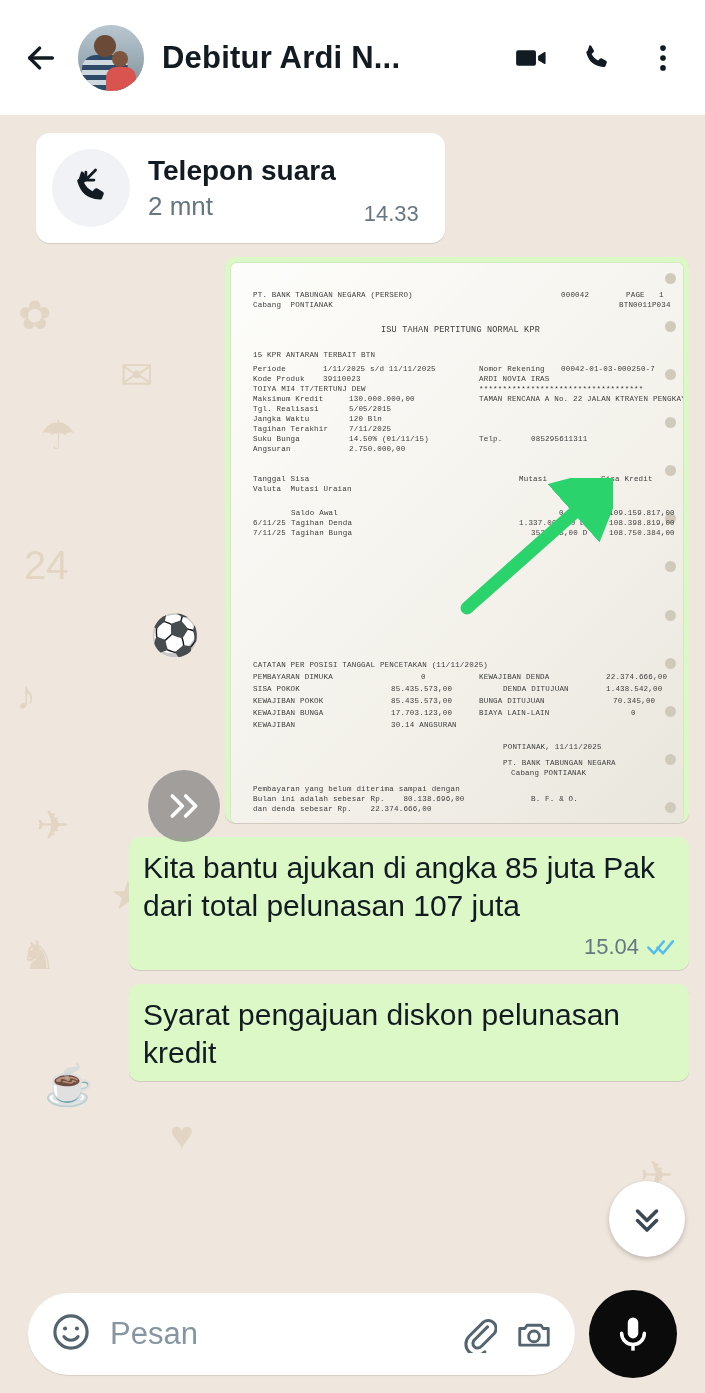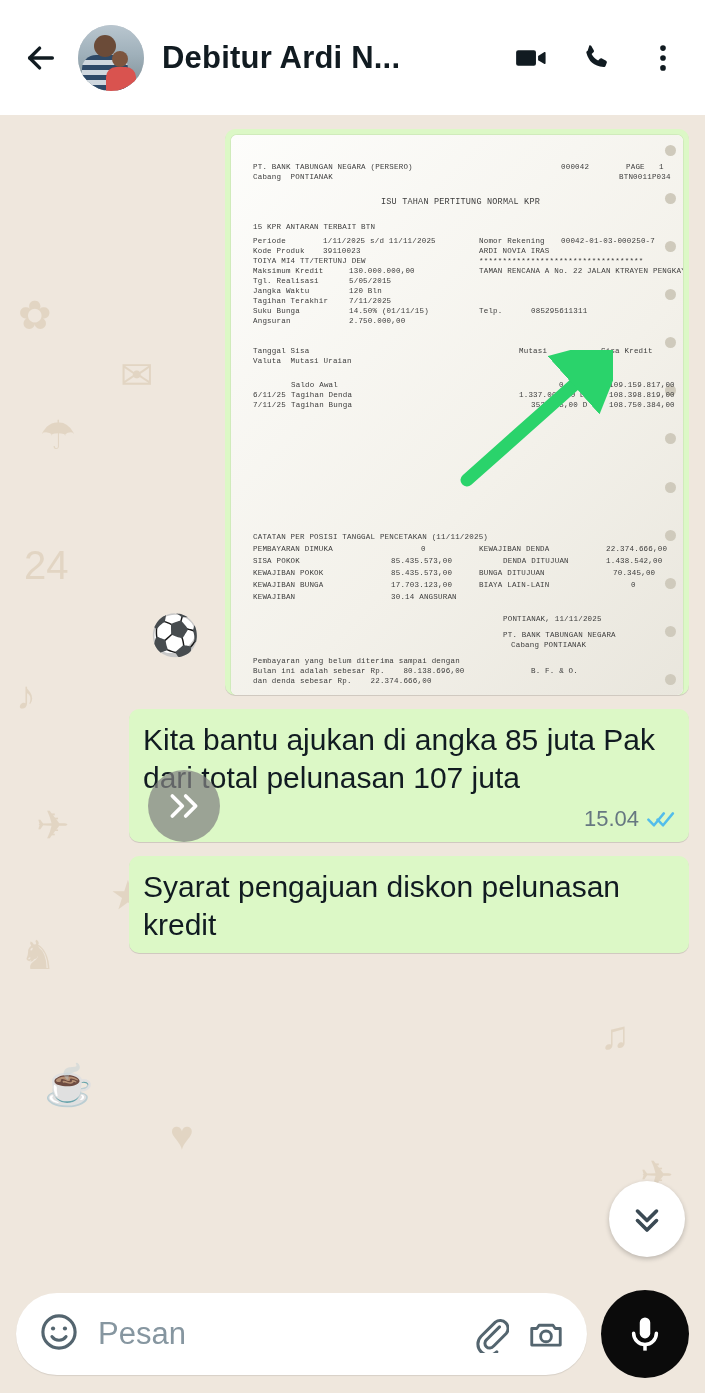--- a/index.html
+++ b/index.html
@@ -110,21 +110,21 @@
   
   .jump-pill {
     position:absolute; left:148px; top:655px; width:72px; height:72px; border-radius:50%;
     background:rgba(130,130,130,.72); display:flex; align-items:center; justify-content:center; z-index:4;
   }
   .jump-pill svg { width:40px; height:40px; }
 
   
   .footer {
     flex:0 0 auto; height:118px; background:#efe7dd; display:flex; align-items:center;
-    padding:0 16px; gap:14px; position:relative; z-index:5;
+    padding:0 28px; gap:14px; position:relative; z-index:5;
   }
   .input-bar {
     flex:1 1 auto; height:82px; background:#ffffff; border-radius:41px;
     display:flex; align-items:center; padding:0 22px; gap:18px; box-shadow:0 1px 1px rgba(0,0,0,.1);
   }
   .input-bar .emoji svg { width:42px; height:42px; }
   .input-bar .ph { flex:1 1 auto; font-size:31px; color:#8696a0; }
   .input-bar .ic { display:flex; align-items:center; justify-content:center; }
   .input-bar .ic svg { width:38px; height:38px; }
   .mic-btn {
@@ -193,20 +193,35 @@
       <span class="doodle" style="left:610px;top:470px;">☀</span>
       <span class="doodle" style="left:650px;top:620px;">✿</span>
       <span class="doodle" style="left:600px;top:900px;">♫</span>
       <span class="doodle" style="left:640px;top:1040px;">✈</span>
       <span class="doodle" style="left:300px;top:140px;">❀</span>
       <span class="doodle" style="left:470px;top:160px;">☁</span>
     </div>
 
     <div class="chat-scroll">
 
+      <div class="row left">
+        <div class="call-card">
+          <div class="call-icon">
+            <svg viewBox="0 0 24 24" fill="#111b21">
+              <path d="M6.6 3.1c.5-.2 1.1 0 1.4.5l1.7 2.9c.3.5.2 1.1-.2 1.5L8.2 9.2c1 2 2.6 3.6 4.6 4.6l1.2-1.3c.4-.4 1-.5 1.5-.2l2.9 1.7c.5.3.7.9.5 1.4l-.8 2c-.2.6-.8 1-1.4.9C9.4 17.6 6.4 14.6 4.5 8.3c-.1-.6.3-1.2.9-1.4z"></path>
+              <path d="M14.5 2.2l-5 5M9.2 3.3v4.4h4.4" stroke="#111b21" stroke-width="1.5" fill="none" stroke-linecap="round" stroke-linejoin="round"></path>
+            </svg>
+          </div>
+          <div class="call-text">
+            <div class="ct-title">Telepon suara</div>
+            <div class="ct-sub">2 mnt</div>
+          </div>
+          <div class="call-time">14.33</div>
+        </div>
+      </div>
 
       <div class="row right">
         <div class="bubble-out img-bubble">
           <div class="doc-photo">
             <div class="paper"></div>
             <div class="holes">
               <i></i>
                 <i></i>
                 <i></i>
                 <i></i>

